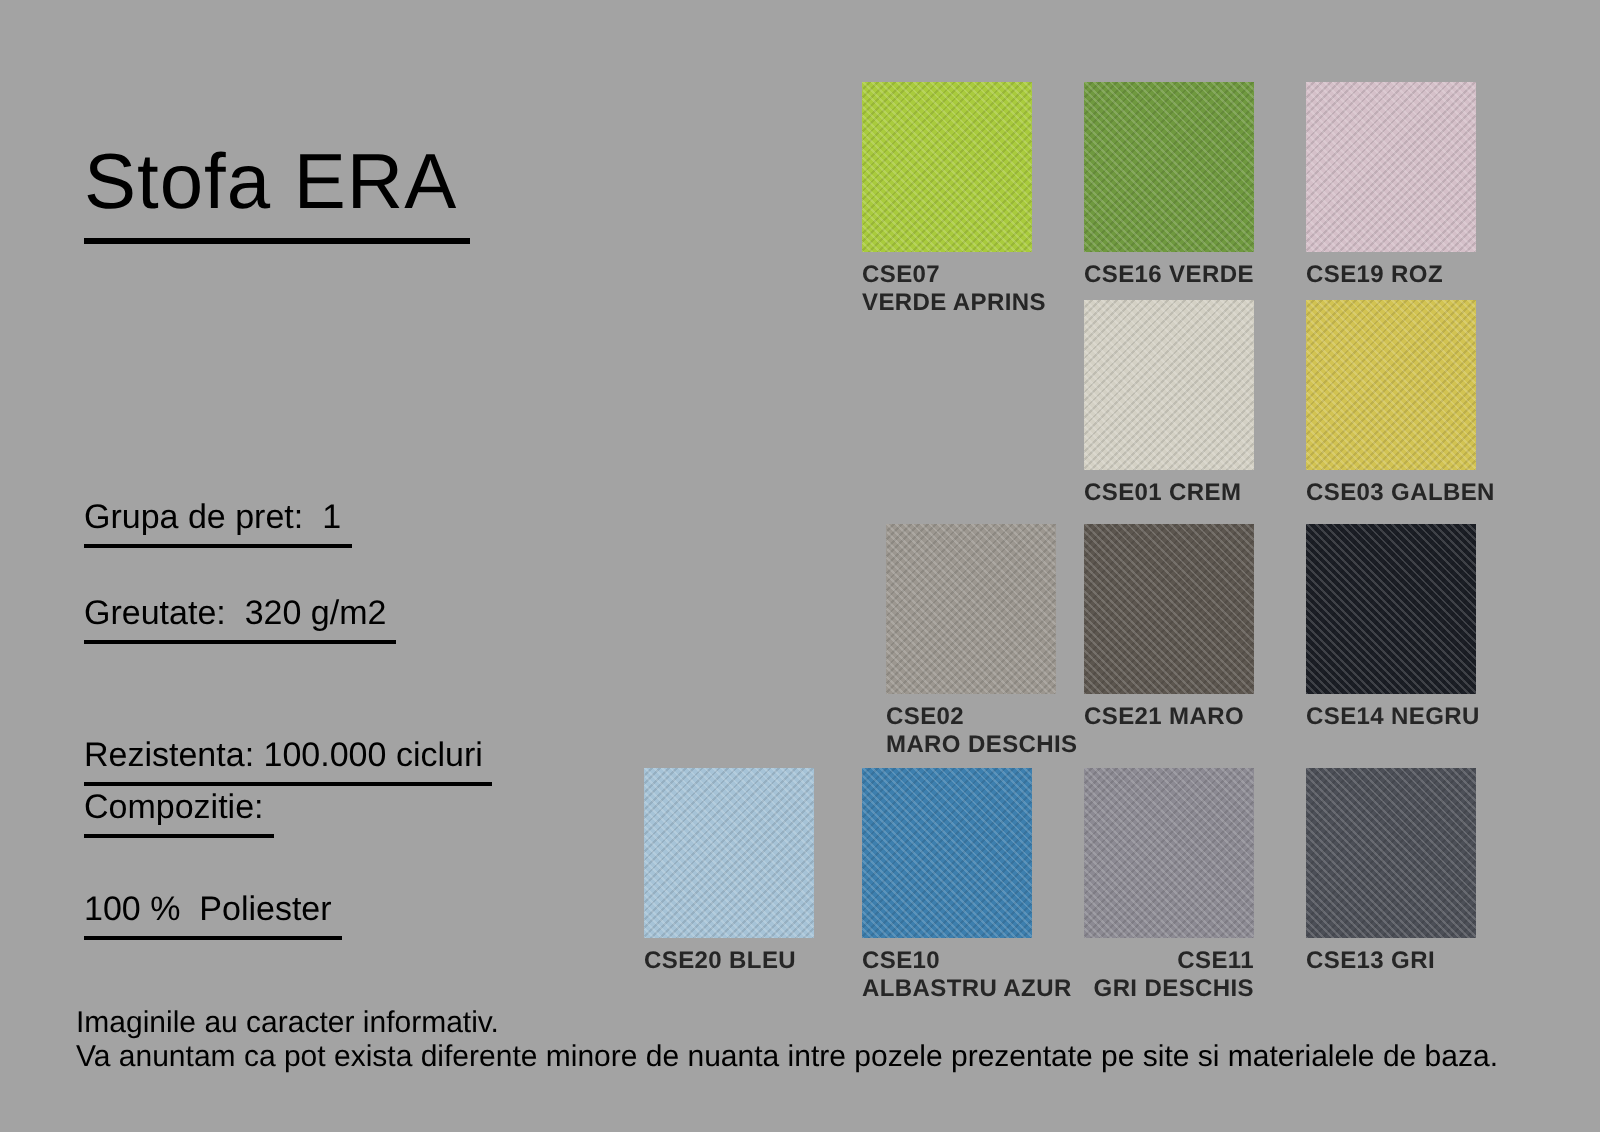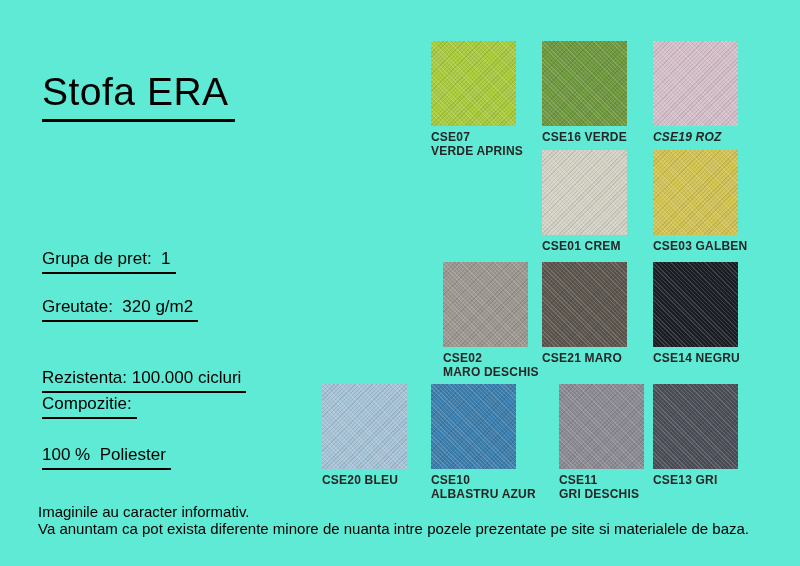--- a/index.html
+++ b/index.html
@@ -5,21 +5,21 @@
   html, body {
     margin: 0;
     padding: 0;
     background: #ffffff;
     font-family: "Liberation Sans", sans-serif;
   }
   #page {
     position: relative;
     width: 800px;
     height: 566px;
-    background: #5eead4;
+    background: #a3a3a3;
     overflow: hidden;
   }
   
   .title {
     position: absolute;
     left: 42px;
     top: 70px;
     font-size: 39px;
     font-weight: 400;
     color: #000000;
@@ -99,21 +99,21 @@
 
   <div id="swatch-grid">
       <div class="swatch-cell" style="left: 431px; top: 41px;">
         <div class="swatch-tile" style="background-color: rgb(169, 203, 61);"></div>
         <div class="swatch-label"><div>CSE07</div><div>VERDE APRINS</div></div>
       </div>
       <div class="swatch-cell" style="left: 542px; top: 41px;">
         <div class="swatch-tile" style="background-color: rgb(111, 153, 63);"></div>
         <div class="swatch-label"><div>CSE16 VERDE</div></div>
       </div>
-      <div class="swatch-cell" style="left: 653px; top: 41px; font-style: italic;">
+      <div class="swatch-cell" style="left: 653px; top: 41px;">
         <div class="swatch-tile" style="background-color: rgb(213, 192, 201);"></div>
         <div class="swatch-label"><div>CSE19 ROZ</div></div>
       </div>
       <div class="swatch-cell" style="left: 542px; top: 150px;">
         <div class="swatch-tile" style="background-color: rgb(212, 209, 197);"></div>
         <div class="swatch-label"><div>CSE01 CREM</div></div>
       </div>
       <div class="swatch-cell" style="left: 653px; top: 150px;">
         <div class="swatch-tile" style="background-color: rgb(210, 195, 82);"></div>
         <div class="swatch-label"><div>CSE03 GALBEN</div></div>
@@ -131,21 +131,21 @@
         <div class="swatch-label"><div>CSE14 NEGRU</div></div>
       </div>
       <div class="swatch-cell" style="left: 322px; top: 384px;">
         <div class="swatch-tile" style="background-color: rgb(166, 195, 215);"></div>
         <div class="swatch-label"><div>CSE20 BLEU</div></div>
       </div>
       <div class="swatch-cell" style="left: 431px; top: 384px;">
         <div class="swatch-tile" style="background-color: rgb(61, 127, 174);"></div>
         <div class="swatch-label"><div>CSE10</div><div>ALBASTRU AZUR</div></div>
       </div>
-      <div class="swatch-cell" style="left: 559px; top: 384px;">
+      <div class="swatch-cell" style="left: 542px; top: 384px; text-align: right;">
         <div class="swatch-tile" style="background-color: rgb(140, 138, 147);"></div>
         <div class="swatch-label"><div>CSE11</div><div>GRI DESCHIS</div></div>
       </div>
       <div class="swatch-cell" style="left: 653px; top: 384px;">
         <div class="swatch-tile" style="background-color: rgb(76, 79, 87);"></div>
         <div class="swatch-label"><div>CSE13 GRI</div></div>
       </div>
     </div>
 
   <div class="footer-line l2">Va anuntam ca pot exista diferente minore de nuanta intre pozele prezentate pe site si materialele de baza.</div>

